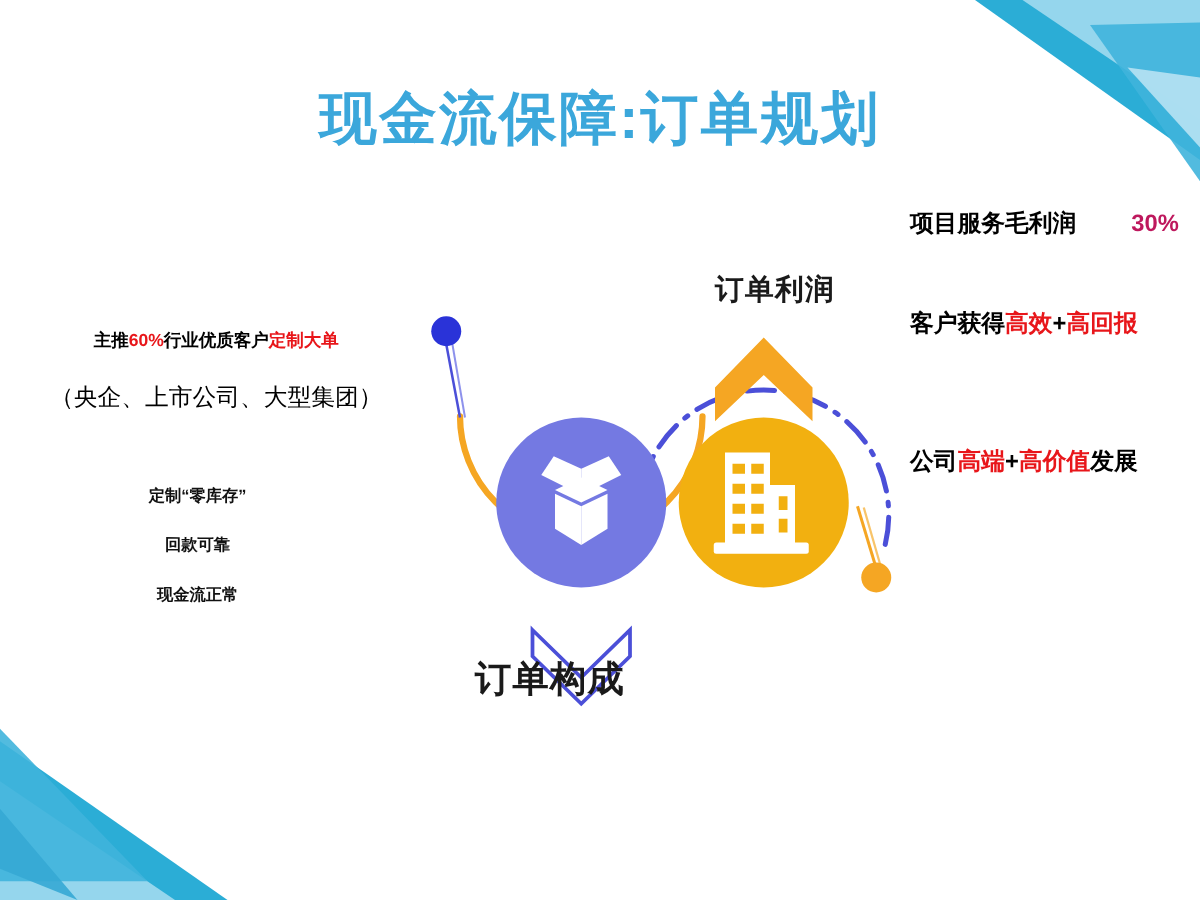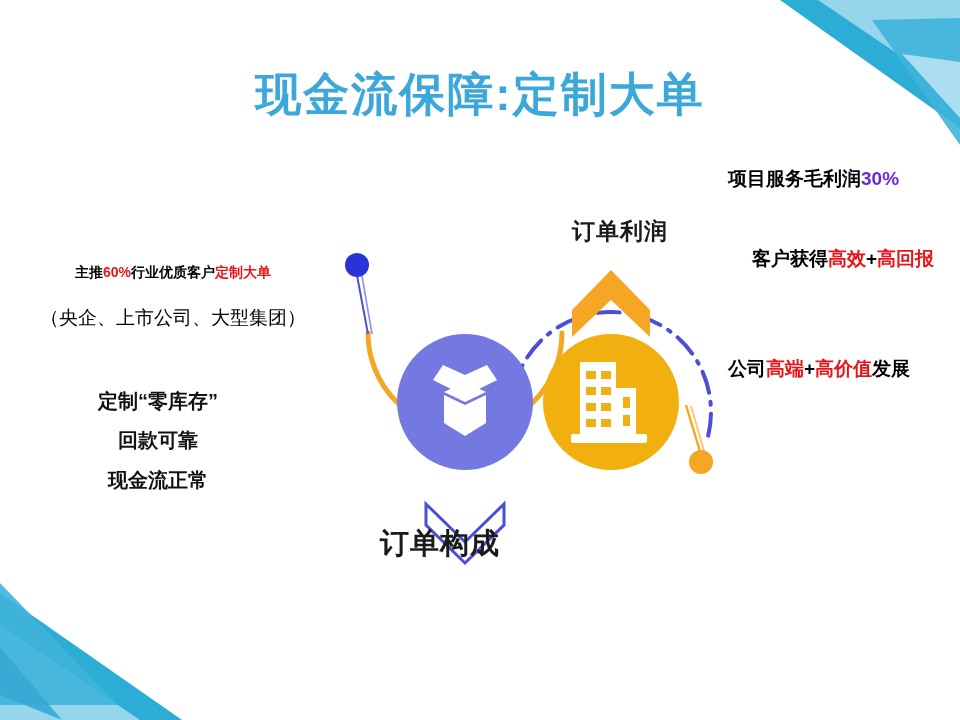--- a/index.html
+++ b/index.html
@@ -62,41 +62,41 @@
     font-size: 19px;
     font-weight: normal;
     color: #000000;
     white-space: nowrap;
   }
   .left-point {
     position: absolute;
     left: 8px;
     width: 300px;
     text-align: center;
-    font-size: 20px;
+    font-size: 13px;
     font-weight: bold;
     color: #111111;
     white-space: nowrap;
   }
   #left-point-0 { top: 388px; }
   #left-point-1 { top: 427px; }
   #left-point-2 { top: 467px; }
 
   
   .right-line {
     position: absolute;
     left: 728px;
     font-size: 19px;
     font-weight: bold;
     color: #000000;
     white-space: nowrap;
     letter-spacing: 0px;
   }
   #right-line-0 { top: 166px; }
-  #right-line-1 { top: 246px; margin-left: 24px; }
+  #right-line-1 { top: 246px; }
   #right-line-2 { top: 316px; margin-top: 40px; }
 
   
   #center-graphic {
     position: absolute;
     left: 330px;
     top: 210px;
     width: 400px;
     height: 390px;
   }
@@ -139,33 +139,33 @@
     <polygon points="300,62 300,118 242,54" fill="#B7E2F3" opacity="0.9"></polygon>
   </svg>
 
   <svg id="corner-bl" class="corner-svg" viewBox="0 0 300 145">
     <polygon points="0,145 0,18 182,145" fill="#2BADD6"></polygon>
     <polygon points="0,145 0,50 140,145" fill="#9BD8EE" opacity="0.95"></polygon>
     <polygon points="0,130 0,8 118,130" fill="#3FB4DB" opacity="0.9"></polygon>
     <polygon points="62,145 0,72 0,120" fill="#35A8D4" opacity="0.9"></polygon>
   </svg>
 
-  <div id="page-title">现金流保障:定制大单</div>
+  <div id="page-title">现金流保障:订单规划</div>
 
   <div id="left-headline">
     <span><span style="color: rgb(0, 0, 0);">主推</span><span style="color: rgb(232, 22, 26);">60%</span><span style="color: rgb(0, 0, 0);">行业优质客户</span><span style="color: rgb(232, 22, 26);">定制大单</span></span>
   </div>
   <div id="left-subline">（央企、上市公司、大型集团）</div>
 
   <div id="left-point-0" class="left-point">定制“零库存”</div>
   <div id="left-point-1" class="left-point">回款可靠</div>
   <div id="left-point-2" class="left-point">现金流正常</div>
 
   <div id="right-line-0" class="right-line">
-    <span><span style="color: rgb(0, 0, 0);">项目服务毛利润</span><span style="color: #6d28d9;">30%</span></span>
+    <span><span style="color: rgb(0, 0, 0);">项目服务毛利润</span><span style="color: #be185d; padding-left: 44px;">30%</span></span>
   </div>
   <div id="right-line-1" class="right-line">
     <span><span style="color: rgb(0, 0, 0);">客户获得</span><span style="color: rgb(232, 22, 26);">高效</span><span style="color: rgb(0, 0, 0);">+</span><span style="color: rgb(232, 22, 26);">高回报</span></span>
   </div>
   <div id="right-line-2" class="right-line">
     <span><span style="color: rgb(0, 0, 0);">公司</span><span style="color: rgb(232, 22, 26);">高端</span><span style="color: rgb(0, 0, 0);">+</span><span style="color: rgb(232, 22, 26);">高价值</span><span style="color: rgb(0, 0, 0);">发展</span></span>
   </div>
 
   <svg id="center-graphic" viewBox="0 0 400 390">
 

